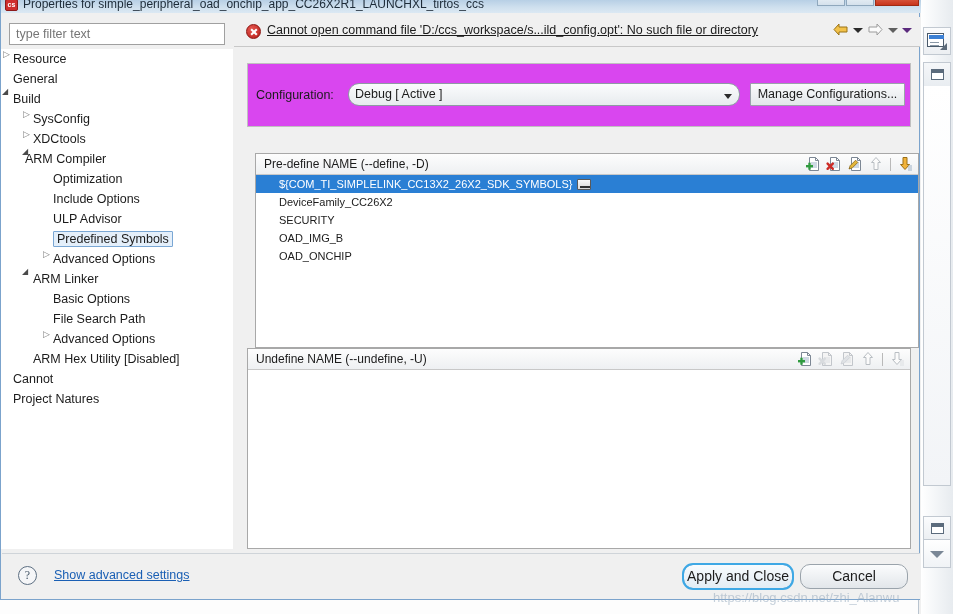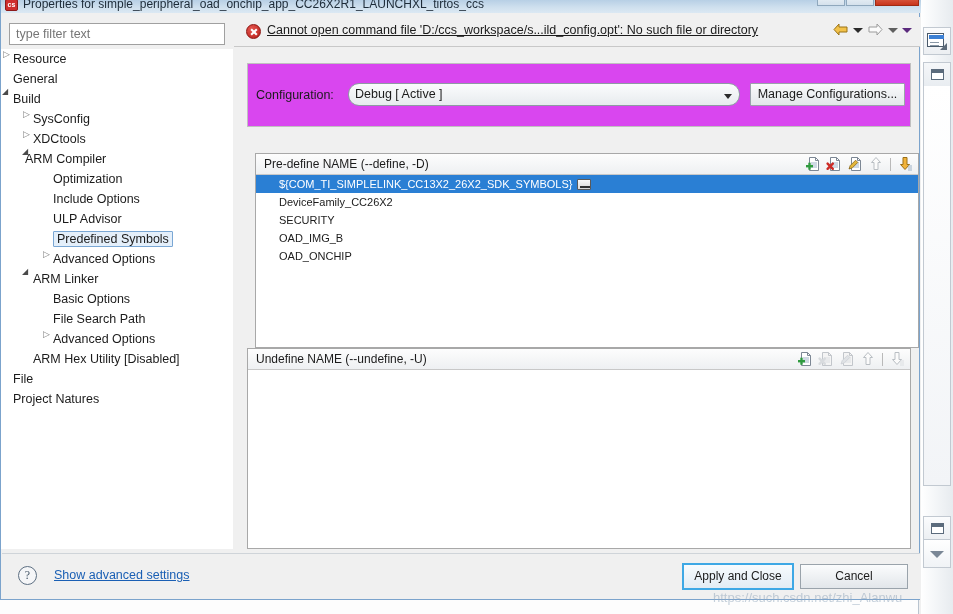--- a/index.html
+++ b/index.html
@@ -404,27 +404,27 @@
     left: 52px; top: 14px;
     font-size: 12.5px;
     color: #1a5fb4;
     text-decoration: underline;
     cursor: pointer;
   }
   .dlg-btn {
     position: absolute;
     top: 10px;
     height: 25px;
-    font-size: 12px;
+    font-size: 14px;
     color: #1b1b1b;
     text-align: center;
     line-height: 23px;
     background: linear-gradient(to bottom,#fbfcfd,#e2e6ea);
     border: 1px solid #9aa3ab;
-    border-radius: 0;
+    border-radius: 10px;
     cursor: default;
   }
   #btn-apply {
     right: 127px;
     width: 110px;
     outline: 2px solid #3ea8e5;
     outline-offset: -1px;
     background: linear-gradient(to bottom,#f7fbfe,#e2ecf4);
     border-color: #6ea3cc;
   }
@@ -495,21 +495,21 @@
         <div class="tree-row"><span class="lbl" style="margin-left: 52px;">Optimization</span></div>
         <div class="tree-row"><span class="lbl" style="margin-left: 52px;">Include Options</span></div>
         <div class="tree-row"><span class="lbl" style="margin-left: 52px;">ULP Advisor</span></div>
         <div class="tree-row sel"><span class="lbl" style="margin-left: 52px;">Predefined Symbols</span></div>
         <div class="tree-row"><span class="arrow collapsed" style="left: 42px;"></span><span class="lbl" style="margin-left: 52px;">Advanced Options</span></div>
         <div class="tree-row"><span class="arrow expanded" style="left: 22px;"></span><span class="lbl" style="margin-left: 32px;">ARM Linker</span></div>
         <div class="tree-row"><span class="lbl" style="margin-left: 52px;">Basic Options</span></div>
         <div class="tree-row"><span class="lbl" style="margin-left: 52px;">File Search Path</span></div>
         <div class="tree-row"><span class="arrow collapsed" style="left: 42px;"></span><span class="lbl" style="margin-left: 52px;">Advanced Options</span></div>
         <div class="tree-row"><span class="lbl" style="margin-left: 32px;">ARM Hex Utility  [Disabled]</span></div>
-        <div class="tree-row"><span class="lbl" style="margin-left: 12px;">File</span></div>
+        <div class="tree-row"><span class="lbl" style="margin-left: 12px;">Cannot</span></div>
         <div class="tree-row"><span class="lbl" style="margin-left: 12px;">Project Natures</span></div>
       </div>
 
     <div class="msg-bar">
       <div class="err-icon"></div>
       <div class="msg-text">Cannot open command file 'D:/ccs_workspace/s...ild_config.opt': No such file or directory</div>
       <div class="nav-arrows">
         <div class="nav-arrow">
           <svg width="17" height="15" viewBox="0 0 17 15">
             <path d="M7,2 L2,7.5 L7,13 L7,10 L15,10 L15,5 L7,5 Z" fill="#f2c24a" stroke="#9a7216" stroke-width="1" stroke-linejoin="round"></path>
@@ -668,14 +668,14 @@
     </div>
 
     <div class="bottom-bar">
       <div class="help-icon">?</div>
       <div class="adv-link">Show advanced settings</div>
       <div class="dlg-btn" id="btn-apply">Apply and Close</div>
       <div class="dlg-btn" id="btn-cancel">Cancel</div>
     </div>
   </div>
 
-  <div class="watermark">https://such.csdn.net/zhi_Alanwu</div>
+  <div class="watermark">https://blog.csdn.net/zhi_Alanwu</div>
 </div>
 
 </body></html>

